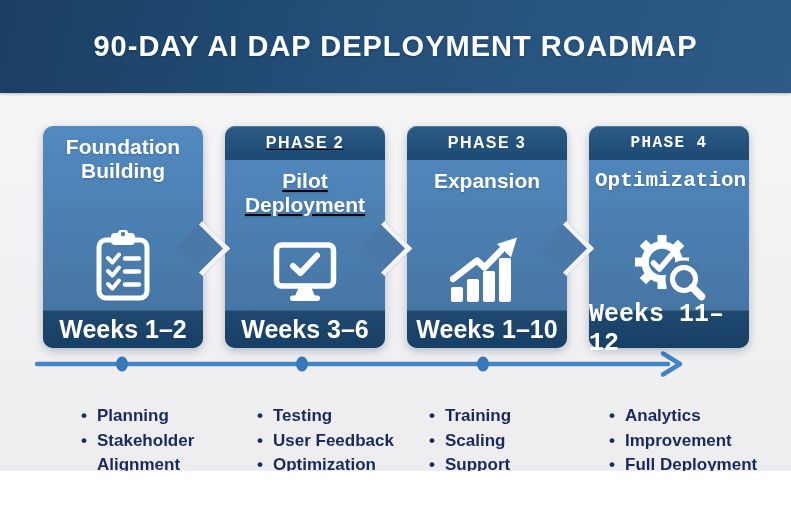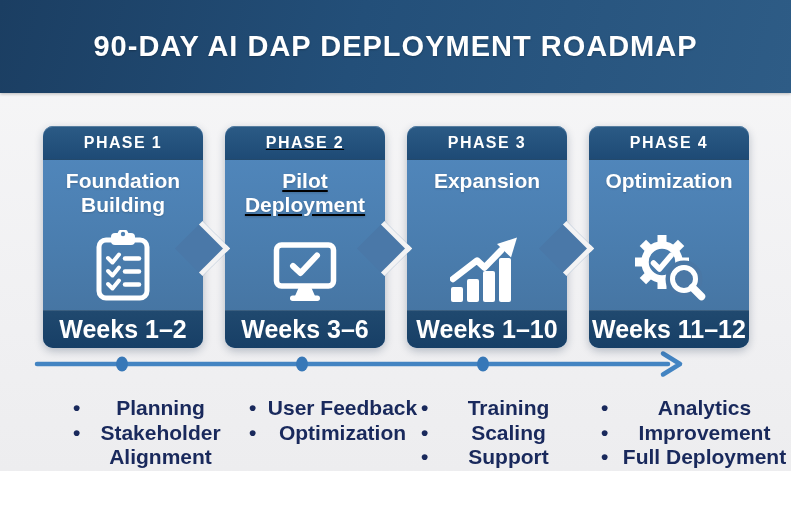--- a/index.html
+++ b/index.html
@@ -20,21 +20,21 @@
     text-shadow:0 1px 2px rgba(0,0,0,.25);
   }
   
   .cards { position:absolute; top:126px; left:43px; display:flex; gap:22px; }
   .card {
     position:relative; width:160px; height:222px; border-radius:10px;
     background:linear-gradient(180deg,#5289bf 0%,#4a7dae 55%,#44719d 100%);
     box-shadow:0 3px 8px rgba(25,45,75,.28);
   }
   .card:nth-child(1){ z-index:4; } .card:nth-child(2){ z-index:3;text-decoration:underline; }
-  .card:nth-child(3){ z-index:2; } .card:nth-child(4){ z-index:1; }
+  .card:nth-child(3){ z-index:2; } .card:nth-child(4){ z-index:1;font-family:Liberation Mono, monospace; }
   .card-head {
     height:33px; border-radius:10px 10px 0 0;
     background:linear-gradient(180deg,#2b5b86 0%,#1e4a75 100%);
     border-bottom:1px solid rgba(0,0,0,.18);
     box-shadow:inset 0 1px 0 rgba(255,255,255,.22);
     display:flex; align-items:center; justify-content:center;
   }
   .card-head span { color:#fff; font-size:16px; font-weight:bold; letter-spacing:1.4px; }
   .card-title {
     margin-top:9px; padding:0 6px; text-align:center;
@@ -52,22 +52,22 @@
   .chevron {
     position:absolute; right:-19px; top:103px; width:34px; height:34px;
     background:#4a78a8;
     border-top:5px solid #f3f3f4; border-right:5px solid #f3f3f4;
     transform:rotate(45deg);
   }
   
   .timeline { position:absolute; left:0; top:349px; width:791px; height:30px; }
   
   .activities {
-    position:absolute; top:388px; margin:8px; padding:0; list-style:none;
-    color:#19295c; font-size:21px; font-weight:600;text-align:center;
+    position:absolute; top:388px; margin:16px; padding:0; list-style:none;
+    color:#19295c; font-size:17px; font-weight:600;
   }
   .activities li { position:relative; padding-left:17px; line-height:24.5px; }
   .activities li::before { content:"\2022"; position:absolute; left:1px; top:0; }
   .col1 { left:64px;  width:160px; }
   .col2 { left:240px; width:172px; }
   .col3 { left:412px; width:160px; }
   .col4 { left:592px; width:192px; }
   svg .stroke { stroke:#fff; fill:none; }
 </style>
 </head>
@@ -75,23 +75,20 @@
 
 <div class="stage">
 
   <div class="banner">
     <div class="banner-title">90-DAY AI DAP DEPLOYMENT ROADMAP</div>
   </div>
 
   <div class="cards">
 
     <div class="card">
-      <div class="card-head">
-        <span>PHASE 1</span>
-      </div>
       <div class="card-title">Foundation Building</div>
       <div class="card-icon">
         <svg width="58" height="72" viewBox="0 0 58 72">
           <rect x="5" y="10" width="48" height="58" rx="7" class="stroke" stroke-width="5"></rect>
           <rect x="17" y="3" width="24" height="12" rx="4" fill="#fff"></rect>
           <circle cx="29" cy="4.5" r="5.5" fill="#fff"></circle>
           <circle cx="29" cy="4" r="2.2" fill="#4d80b2"></circle>
           <g class="stroke" stroke-linecap="round" stroke-linejoin="round">
             <polyline points="14,28 18.5,32.5 25,24.5" stroke-width="4"></polyline>
             <line x1="31" y1="28.5" x2="45" y2="28.5" stroke-width="4.5"></line>
@@ -187,20 +184,21 @@
       <ellipse cx="302" cy="15" rx="6" ry="7.5" fill="#3778b8"></ellipse>
       <ellipse cx="483" cy="15" rx="6" ry="7.5" fill="#3778b8"></ellipse>
     </svg>
   </div>
 
   <ul class="activities col1">
     <li>Planning</li>
     <li>Stakeholder Alignment</li>
   </ul>
   <ul class="activities col2">
+    <li>Testing</li>
     <li>User Feedback</li>
     <li>Optimization</li>
   </ul>
   <ul class="activities col3">
     <li>Training</li>
     <li>Scaling</li>
     <li>Support</li>
   </ul>
   <ul class="activities col4">
     <li>Analytics</li>

